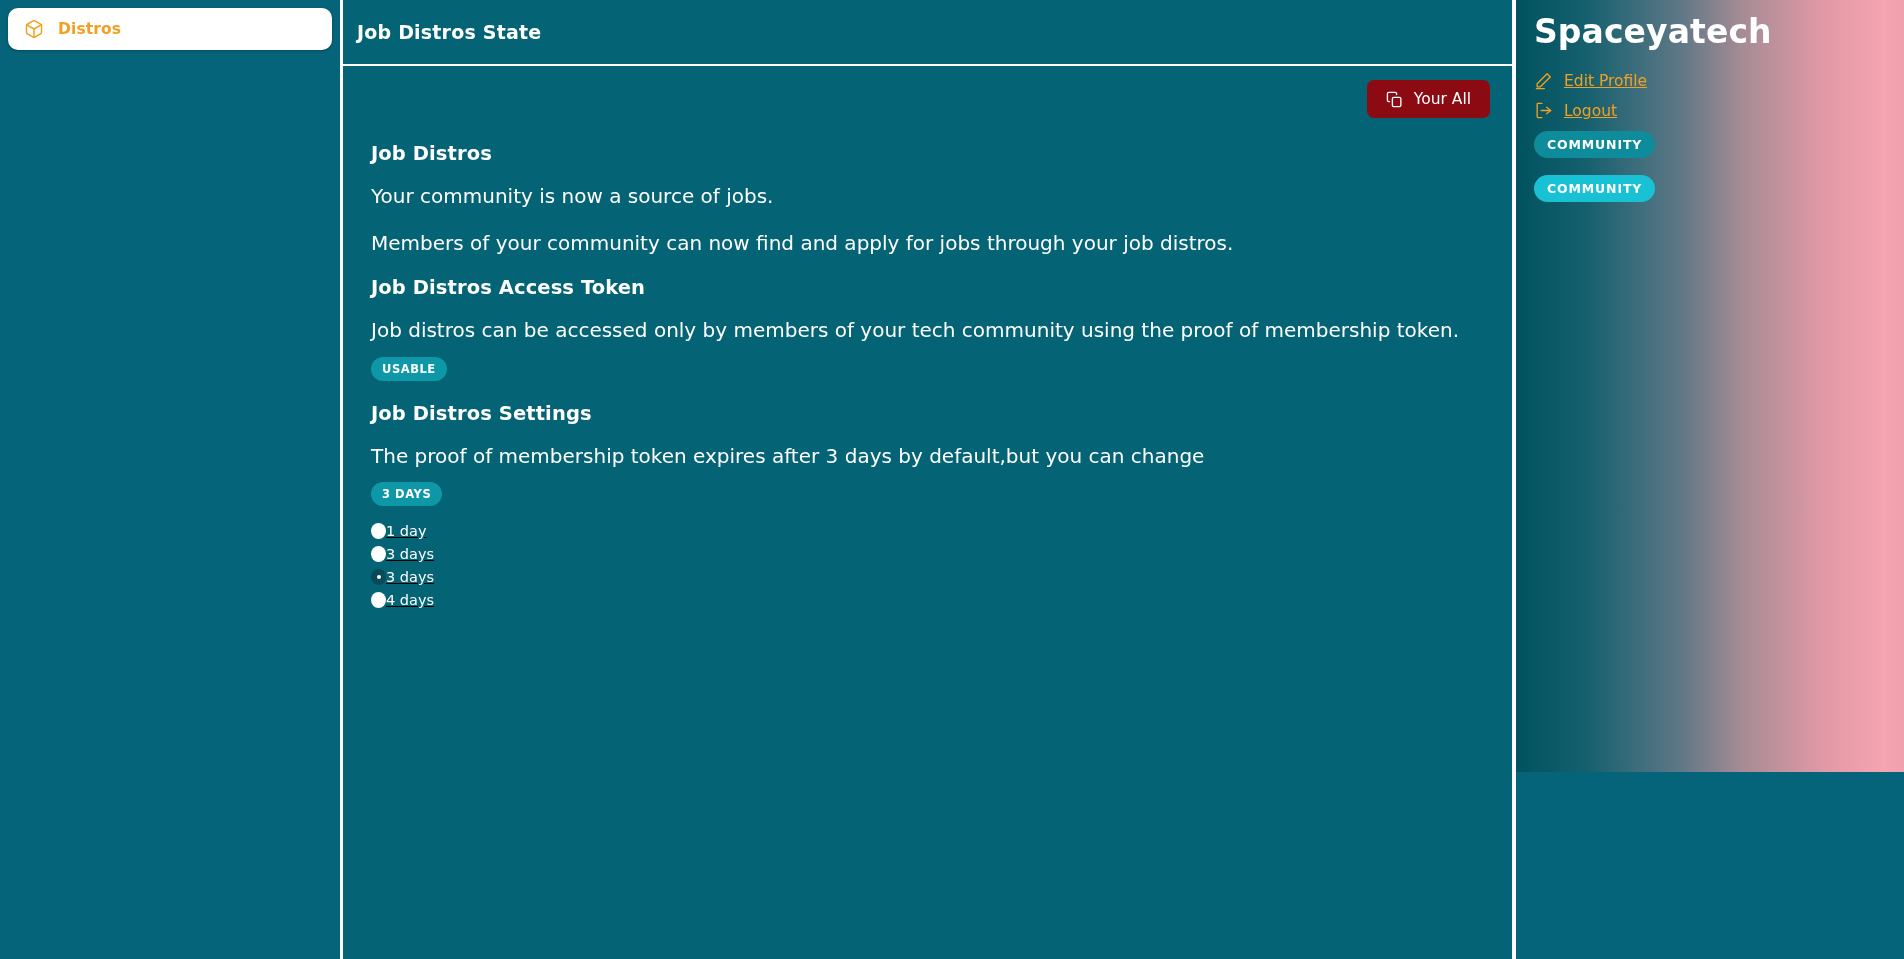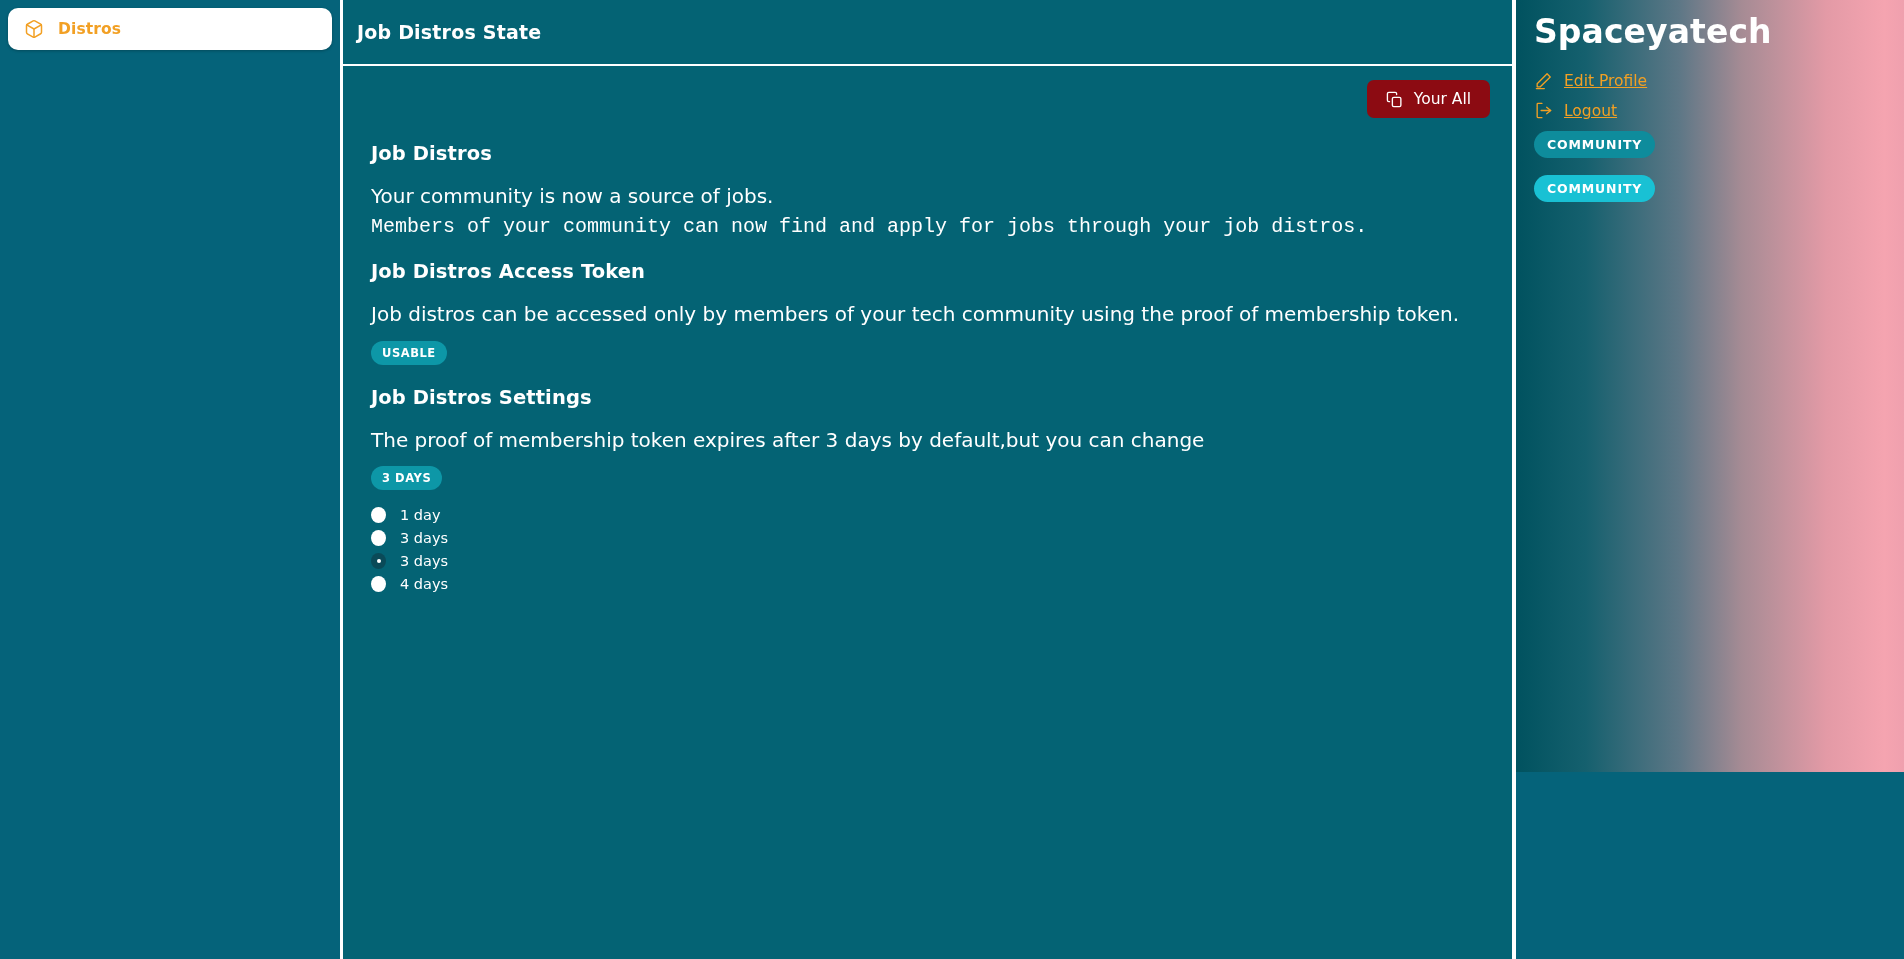--- a/index.html
+++ b/index.html
@@ -110,43 +110,44 @@
   .sec-1 h2.sec-title { margin-top: 24px; }
   .sec-2 h2.sec-title { margin-top: 20px; }
   .sec-3 h2.sec-title { margin-top: 21px; }
 
   p.sec-text {
     color: #ffffff;
     font-size: 20px;
     line-height: 1.33;
     margin-top: 18px;
   }
-  p.sec-text + p.sec-text { margin-top: 4px; font-family: Liberation Mono, monospace; }
+  p.sec-text + p.sec-text { margin-top: 20px; }
 
   .badge {
     display: inline-block;
     background: #0d97a7;
     color: #ffffff;
     font-size: 11.5px;
     font-weight: 700;
     letter-spacing: .55px;
     border-radius: 14px;
     padding: 5px 11px 5px 11px;
     margin-top: 13px;
   }
 
   
   .radio-list { margin-top: 14px; }
   .radio-row {
     display: flex;
     align-items: center;
-    gap: 14px;
+    gap: 0;
     height: 22px;
     margin-bottom: 0px;
     cursor: pointer;
+    text-decoration: underline;
   }
   .radio-row + .radio-row { margin-top: 1px; }
   .radio {
     width: 15px;
     height: 16px;
     border-radius: 50%;
     background: #ffffff;
     flex: 0 0 15px;
   }
   .radio.checked {

